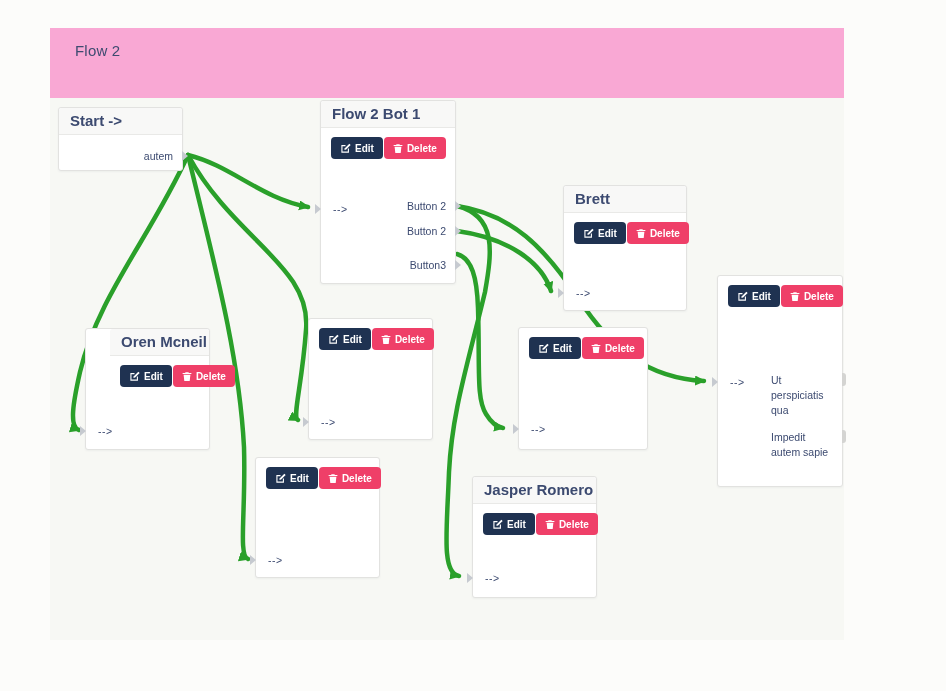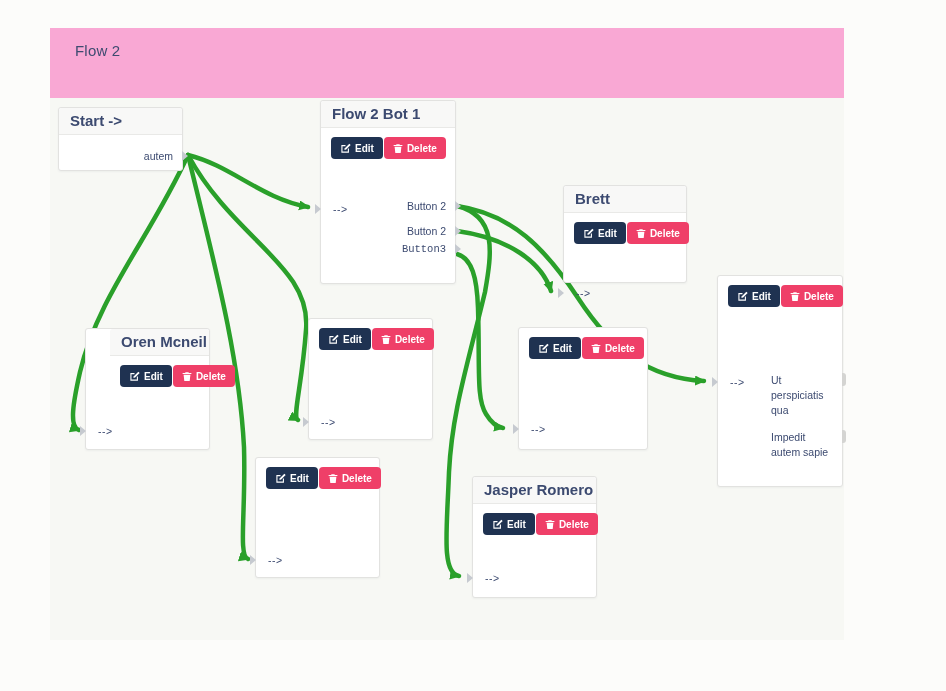--- a/index.html
+++ b/index.html
@@ -123,26 +123,26 @@
           <span class="in-label">--&gt;</span>
         </div>
         <div class="io-row" style="top: 96px;">
           <span class="out-label">Button 2</span>
           <span class="port tri out"></span>
         </div>
         <div class="io-row" style="top: 121px;">
           <span class="out-label">Button 2</span>
           <span class="port tri out"></span>
         </div>
-        <div class="io-row" style="top: 139px; font-family: Liberation Mono, monospace;">
+        <div class="io-row" style="top: 155px;">
           <span class="out-label">Button3</span>
           <span class="port tri out"></span>
         </div>
       </div>
-      <div class="node" style="left: 563px; top: 185px; width: 124px; height: 98px;">
+      <div class="node" style="left: 563px; top: 185px; width: 124px; height: 126px;">
     <div class="node-header">
       <span class="node-title">Brett</span>
     </div>
     <div class="btn-row">
       <button class="btn edit" style="background: rgb(31, 50, 81);">
         <svg width="11" height="11" viewBox="0 0 16 16" fill="#ffffff">
               <path d="M2 3h6v1.6H3.6v7.8h7.8V8H13v6H2z"></path>
               <path d="M13.6 1.1l1.9 1.9-6.6 6.6-2.5.6.6-2.5z"></path>
             </svg>
         <span class="btn-label">Edit</span>

